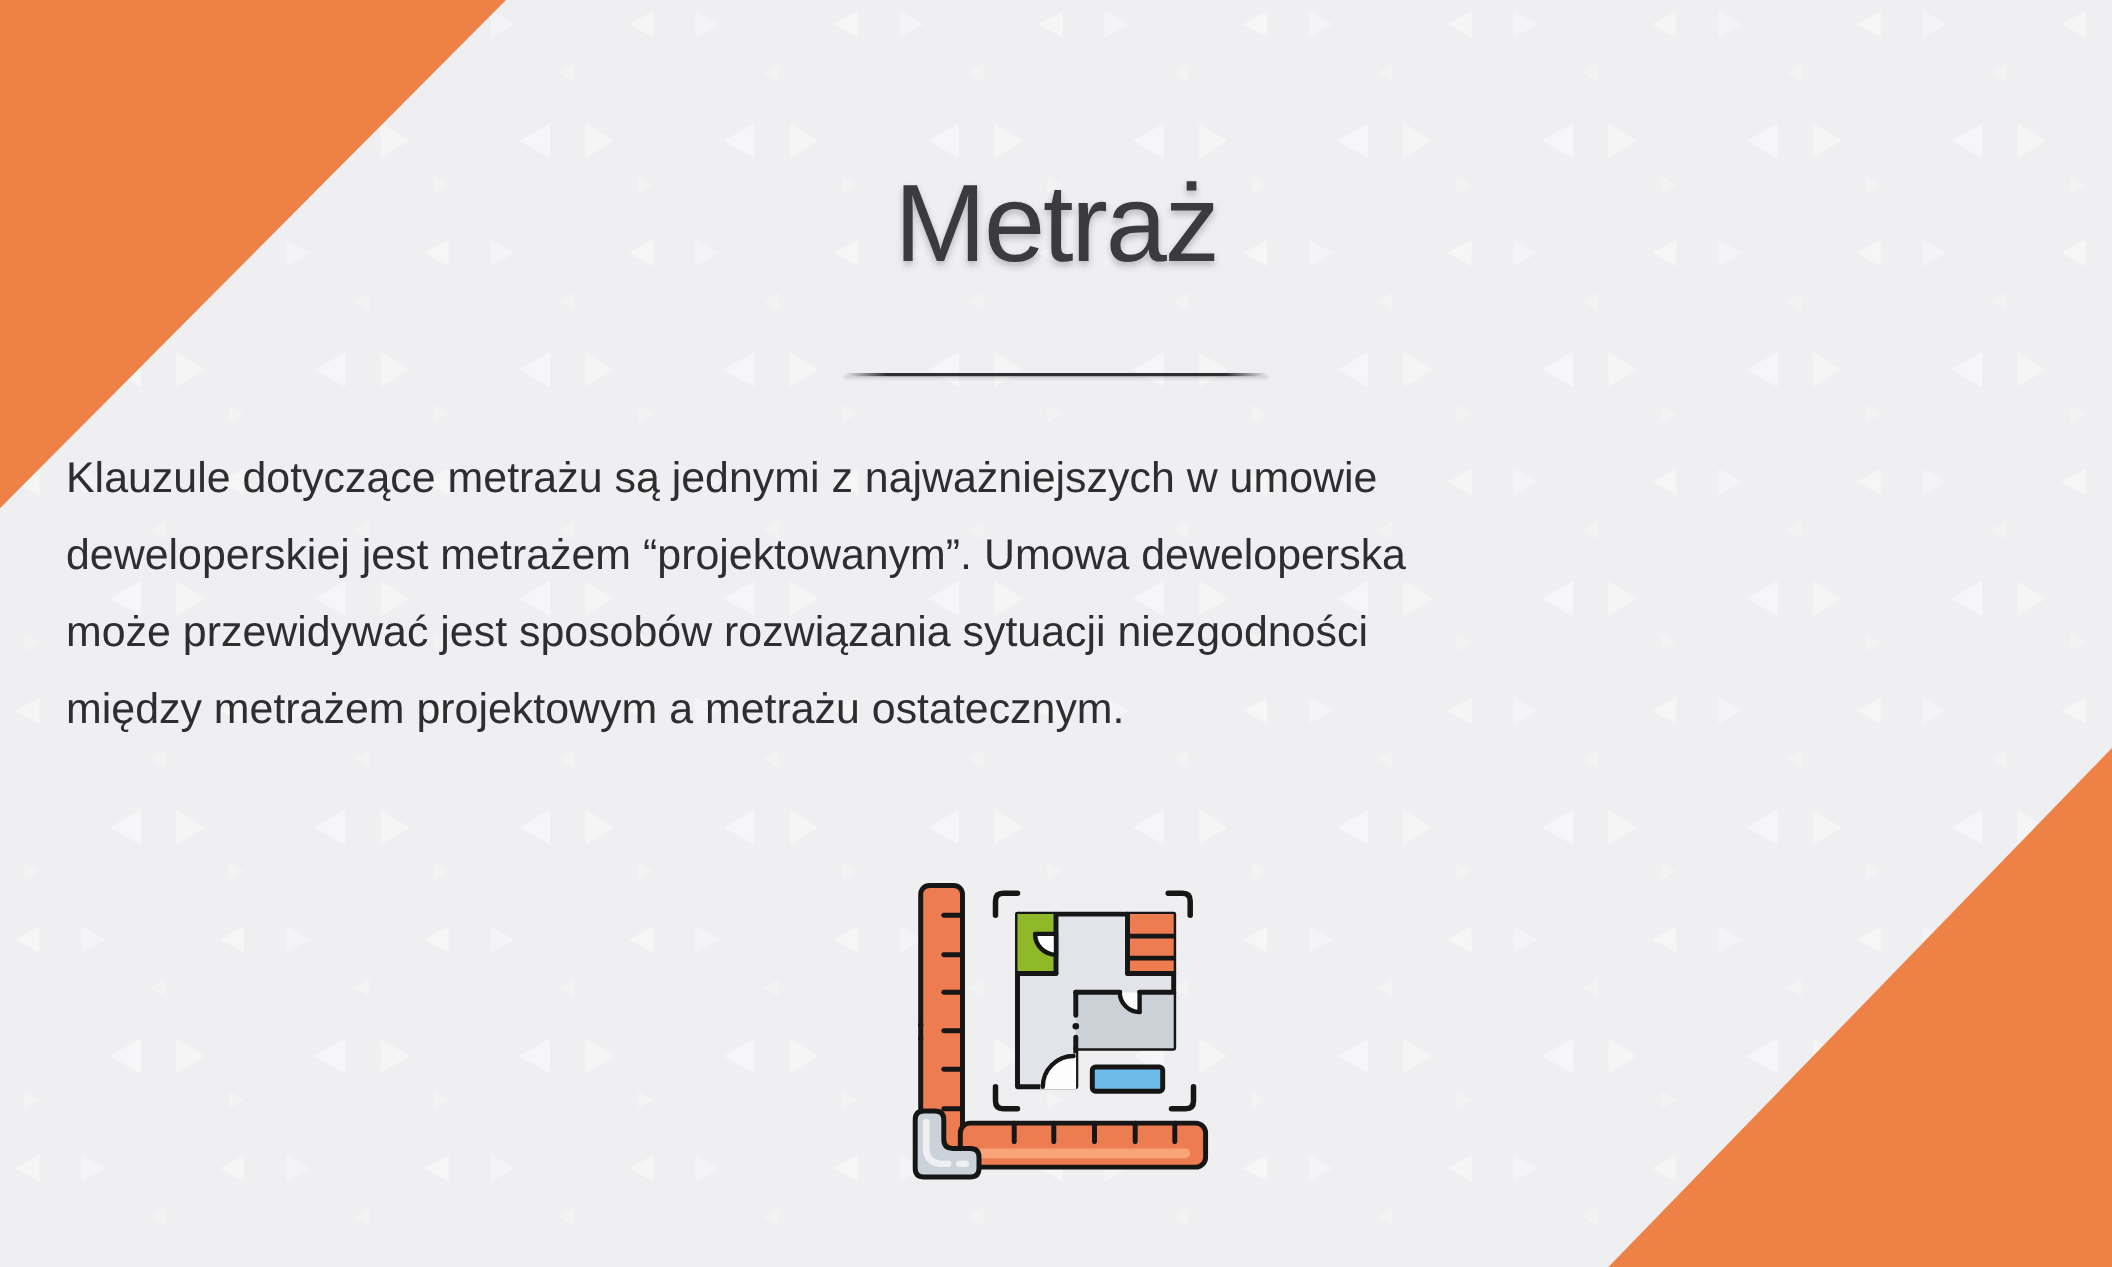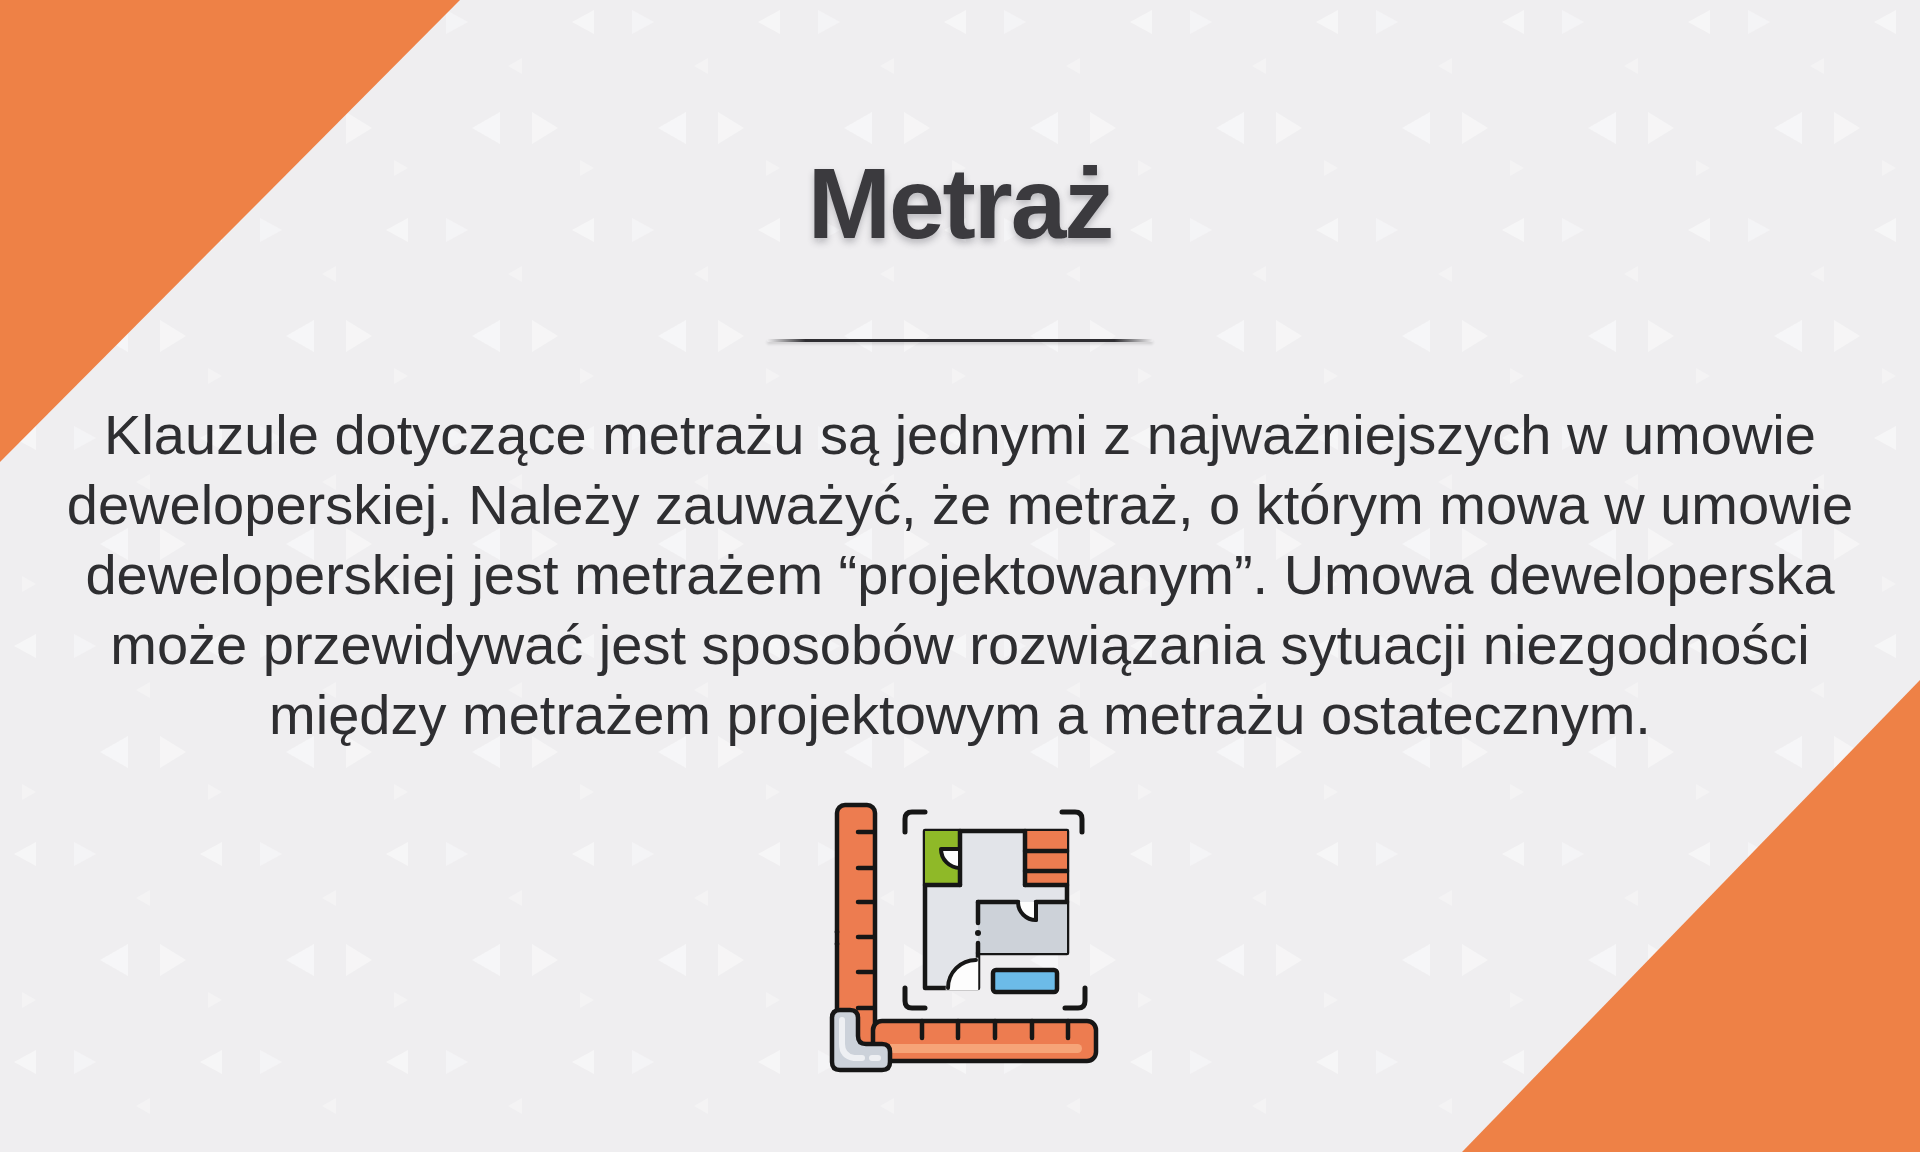--- a/index.html
+++ b/index.html
@@ -24,33 +24,33 @@
   html,body{width:1920px;height:1152px;overflow:hidden}
   body{font-family:"Liberation Sans","DejaVu Sans",sans-serif;background:var(--background);}
   .slide{position:relative;width:1920px;height:1152px;background:var(--background);overflow:hidden}
   .pattern{position:absolute;inset:0;width:1920px;height:1152px;display:block}
   .corner{position:absolute;background:var(--accent-orange)}
   .corner.tl{left:0;top:0;width:460px;height:462px;clip-path:polygon(0 0,100% 0,0 100%)}
   .corner.br{right:0;bottom:0;width:458px;height:472px;clip-path:polygon(100% 0,100% 100%,0 100%)}
   .title{
     position:absolute;top:146px;left:0;width:100%;
     text-align:center;
-    font-size:100px;font-weight:700;letter-spacing:-2px;
+    font-size:100px;font-weight:400;letter-spacing:-2px;
     color:var(--title-text);
     text-shadow:0 4px 7px rgba(55,55,65,.30);
   }
   .divider{
     position:absolute;top:339px;left:767px;width:386px;height:3px;border-radius:2px;
     background:linear-gradient(90deg,rgba(47,46,50,0) 0%,var(--divider-color) 10%,var(--divider-color) 90%,rgba(47,46,50,0) 100%);
     box-shadow:0 2px 3px rgba(40,40,45,.18);
   }
   .body-text{
     position:absolute;top:400px;left:60px;width:1800px;
-    text-align:center;color:var(--body-text);
-    font-size:56px;font-weight:300;line-height:70px;
+    color:var(--body-text);
+    font-size:39px;font-weight:300;line-height:70px;
   }
   .icon-wrap{position:absolute;left:810px;top:790px;width:290px;height:290px}
   .icon-wrap svg{display:block;width:290px;height:290px}
   .f-orange{fill:var(--icon-orange)}
   .f-orange-light{fill:var(--icon-orange-light)}
   .f-green{fill:var(--icon-green)}
   .f-blue{fill:var(--icon-blue)}
   .f-gray{fill:var(--icon-gray)}
   .f-gray-mid{fill:var(--icon-gray-mid)}
   .f-gray-light{fill:var(--icon-gray-light)}
@@ -83,21 +83,20 @@
 
   <div class="corner tl"></div>
   <div class="corner br"></div>
 
   <h1 class="title">Metraż</h1>
 
   <div class="divider"></div>
 
   <div class="body-text">
     <div>Klauzule dotyczące metrażu są jednymi z najważniejszych w umowie</div>
-    <div>deweloperskiej. Należy zauważyć, że metraż, o którym mowa w umowie</div>
     <div>deweloperskiej jest metrażem “projektowanym”. Umowa deweloperska</div>
     <div>może przewidywać jest sposobów rozwiązania sytuacji niezgodności</div>
     <div>między metrażem projektowym a metrażu ostatecznym.</div>
   </div>
 
   <div class="icon-wrap">
     <svg viewBox="0 0 290 290" xmlns="http://www.w3.org/2000/svg">
 
       <g>
         <rect class="f-orange s-out" x="27" y="15" width="38" height="252" rx="8" stroke-width="4.5"></rect>

